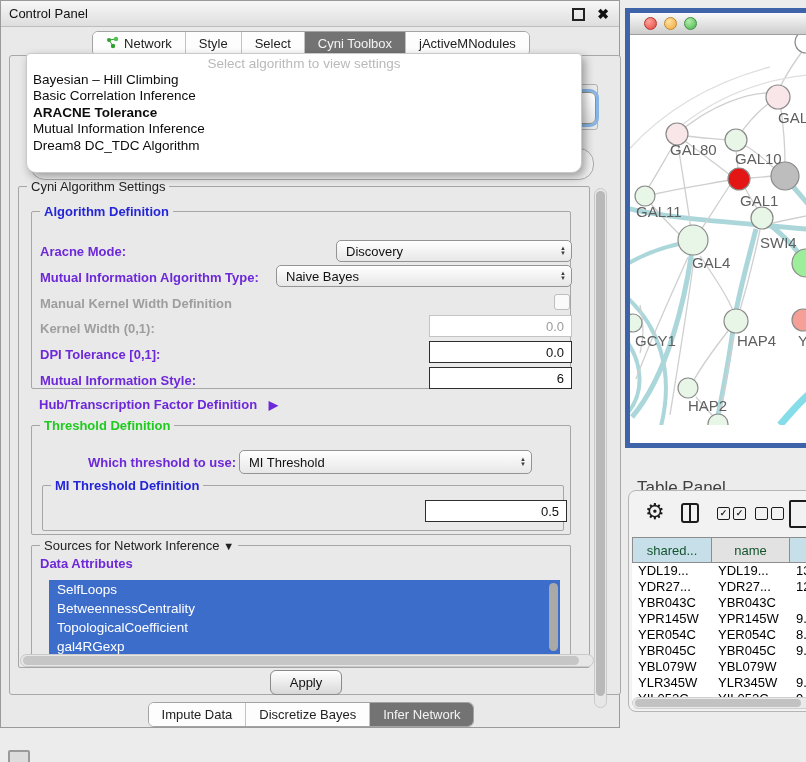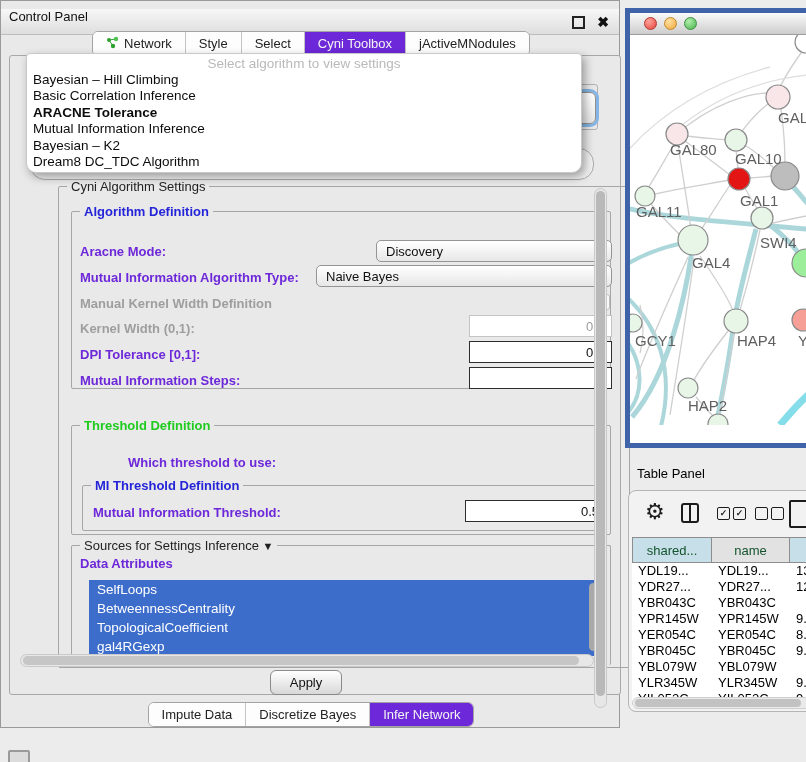--- a/index.html
+++ b/index.html
@@ -3,32 +3,32 @@
 <meta charset="utf-8">
 <style>
   html,body{margin:0;padding:0;}
   body{width:806px;height:762px;position:relative;overflow:hidden;background:#ececec;
        font-family:"Liberation Sans",sans-serif;font-size:13px;color:#1a1a1a;}
   
   .cp-window{position:absolute;left:0;top:6;width:620px;height:728px;background:#e9e9e9;
              border:1px solid #9a9a9a;box-sizing:border-box;}
   .cp-titlebar{position:absolute;left:0;top:0;width:100%;height:26px;
                background:linear-gradient(#f7f7f7,#dedede);border-bottom:1px solid #bdbdbd;
-               display:flex;align-items:flex-start;box-sizing:border-box;margin-top:8px;}
+               display:flex;align-items:center;box-sizing:border-box;}
   .cp-title{margin-left:8px;font-size:13px;color:#111;}
   .win-icons{position:absolute;right:10px;top:0;height:26px;display:flex;align-items:center;gap:12px;}
   .restore-glyph{width:9px;height:9px;border:2px solid #222;display:inline-block;}
   .close-glyph{font-size:14px;font-weight:bold;color:#111;line-height:26px;}
   
   .tabbar{position:absolute;left:0;top:30px;width:620px;display:flex;justify-content:center;}
   .tabgroup{display:flex;border:1px solid #a3a3a3;border-radius:6px;overflow:hidden;background:#fff;height:23px;}
   .tab{display:flex;align-items:center;gap:5px;padding:0 13px;font-size:13px;color:#222;
        border-left:1px solid #c3c3c3;background:#fdfdfd;white-space:nowrap;}
   .tab:first-child{border-left:none;}
-  .tab.selected{background:#6d28d9;color:#f4f4f4;}
+  .tab.selected{background:#737373;color:#f4f4f4;}
   
   .cp-body{position:absolute;left:8px;top:54px;width:612px;height:640px;background:#e9e9e9;
            border:1px solid #a8a8a8;border-radius:3px;box-sizing:border-box;}
   
   .bg-groupline{position:absolute;left:20px;top:28px;width:566px;height:44px;border:1px solid #b2b2b2;
                 border-radius:3px;z-index:4;}
   .bg-combo-focus{position:absolute;left:552px;top:36px;width:32px;height:30px;border:1px solid #8f8f8f;
                   border-radius:6px;background:linear-gradient(#ffffff,#e6e6e6);
                   box-shadow:0 0 0 3px #85b5e5;z-index:5;display:flex;align-items:center;justify-content:center;}
   .bg-combo-table{position:absolute;left:20px;top:92px;width:564px;height:32px;border:1px solid #ababab;
@@ -80,21 +80,21 @@
               border:5px solid #3e63a8;box-sizing:border-box;}
   .net-titlebar{height:22px;background:linear-gradient(#fafafa,#cdcdcd);border-bottom:1px solid #9e9e9e;
                 display:flex;align-items:center;gap:7px;padding-left:14px;box-sizing:border-box;}
   .light{width:13px;height:13px;border-radius:50%;box-sizing:border-box;}
   .light.red{background:radial-gradient(circle at 35% 30%,#ffa49c,#e3443c);border:1px solid #b33831;}
   .light.yellow{background:radial-gradient(circle at 35% 30%,#ffe0a0,#f0a83a);border:1px solid #c08a2d;}
   .light.green{background:radial-gradient(circle at 35% 30%,#b2eeaa,#46b34c);border:1px solid #3f9142;}
   .net-canvas{position:relative;width:180px;height:390px;overflow:hidden;background:#fff;}
   .net-canvas svg{position:absolute;left:0;top:0;}
   
-  .tp-title{position:absolute;left:637px;top:466px;font-size:13px;color:#000000;}
+  .tp-title{position:absolute;left:637px;top:478px;font-size:17px;color:#404040;}
   .tp-card{position:absolute;left:628px;top:490px;width:190px;height:222px;background:#f2f2f2;
            border:1px solid #b5b5b5;border-radius:8px;box-sizing:border-box;overflow:hidden;}
   .tp-toolbar{position:absolute;left:0;top:0;width:100%;height:46px;display:flex;align-items:center;
               gap:0;}
   .gear{position:absolute;left:16px;top:8px;font-size:22px;color:#1c1c1c;}
   .colicon{position:absolute;left:52px;top:12px;width:18px;height:20px;border:2px solid #1c1c1c;
            border-radius:3px;box-sizing:border-box;}
   .colicon:before{content:"";position:absolute;left:6px;top:0;width:2px;height:16px;background:#1c1c1c;}
   .cb{position:absolute;width:11px;height:11px;border:1.5px solid #1c1c1c;border-radius:2px;
       font-size:9px;line-height:10px;text-align:center;color:#1c1c1c;font-weight:bold;}
@@ -165,25 +165,24 @@
     <div class="bg-combo-table">
       <span>galfiltered.sif default node</span>
     </div>
 
     <div class="popup">
       <div class="popup-header">Select algorithm to view settings</div>
       <div class="popup-item">Bayesian – Hill Climbing</div>
       <div class="popup-item">Basic Correlation Inference</div>
       <div class="popup-item bold">ARACNE Tolerance</div>
       <div class="popup-item">Mutual Information Inference</div>
-      <div class="popup-item">Bayesian – K2</div>
       <div class="popup-item">Dream8 DC_TDC Algorithm</div>
     </div>
 
-    <div class="group" style="left:8px;top:130px;width:572px;height:482px;margin-left:40px;">
+    <div class="group" style="left:8px;top:130px;width:572px;height:482px;">
       <span class="legend">Cyni Algorithm Settings</span>
 
       <div class="group" style="left:12px;top:24px;width:540px;height:178px;">
         <span class="legend blue">Algorithm Definition</span>
         <span class="flabel" style="left:8px;top:32px;">Aracne Mode:</span>
         <div class="combo" style="left:304px;top:28px;width:236px;height:22px;">
           <span class="val">Discovery</span>
           <span class="stepper">▲<br>▼</span>
         </div>
         <span class="flabel" style="left:8px;top:58px;">Mutual Information Algorithm Type:</span>
@@ -194,42 +193,49 @@
         <span class="flabel disabled" style="left:8px;top:84px;">Manual Kernel Width Definition</span>
         <span class="checkbox" style="left:522px;top:82px;"></span>
         <span class="flabel disabled" style="left:8px;top:109px;">Kernel Width (0,1):</span>
         <div class="field disabled" style="left:397px;top:103px;width:143px;height:22px;">
           <span>0.0</span>
         </div>
         <span class="flabel" style="left:8px;top:135px;">DPI Tolerance [0,1]:</span>
         <div class="field" style="left:397px;top:129px;width:143px;height:22px;">
           <span>0.0</span>
         </div>
-        <span class="flabel" style="left:8px;top:161px;">Mutual Information Steps:</span>
+        <span class="flabel" style="left:8px;top:161px;">Mutual Information Style:</span>
         <div class="field" style="left:397px;top:155px;width:143px;height:22px;">
           <span>6</span>
         </div>
       </div>
 
+      <span class="flabel" style="left:20px;top:210px;">
+        <span>Hub/Transcription Factor Definition</span>
+        <span style="font-size:12px;margin-left:8px;">▶</span>
+      </span>
 
       <div class="group" style="left:12px;top:238px;width:540px;height:110px;">
         <span class="legend green">Threshold Definition</span>
         <span class="flabel" style="left:56px;top:29px;">Which threshold to use:</span>
+        <div class="combo" style="left:207px;top:24px;width:293px;height:24px;">
+          <span class="val">MI Threshold</span>
+          <span class="stepper">▲<br>▼</span>
+        </div>
         <div class="group" style="left:10px;top:59px;width:522px;height:46px;">
           <span class="legend blue">MI Threshold Definition</span>
-          <span class="flabel" style="left:10px;top:19px;">Mutual Information Threshold:</span>
           <div class="field" style="left:382px;top:14px;width:142px;height:22px;">
             <span>0.5</span>
           </div>
         </div>
       </div>
 
       <div class="group" style="left:12px;top:358px;width:540px;height:120px;border-bottom:none;">
         <span class="legend">
-          <span>Sources for Settings Inference</span>
+          <span>Sources for Network Inference</span>
           <span style="font-size:11px;">▼</span>
         </span>
         <span class="flabel" style="left:8px;top:10px;">Data Attributes</span>
         <div class="attr-list">
           <div class="attr-item">SelfLoops</div>
           <div class="attr-item">BetweennessCentrality</div>
           <div class="attr-item">TopologicalCoefficient</div>
           <div class="attr-item">gal4RGexp</div>
           <div class="attr-scroll"></div>
         </div>

